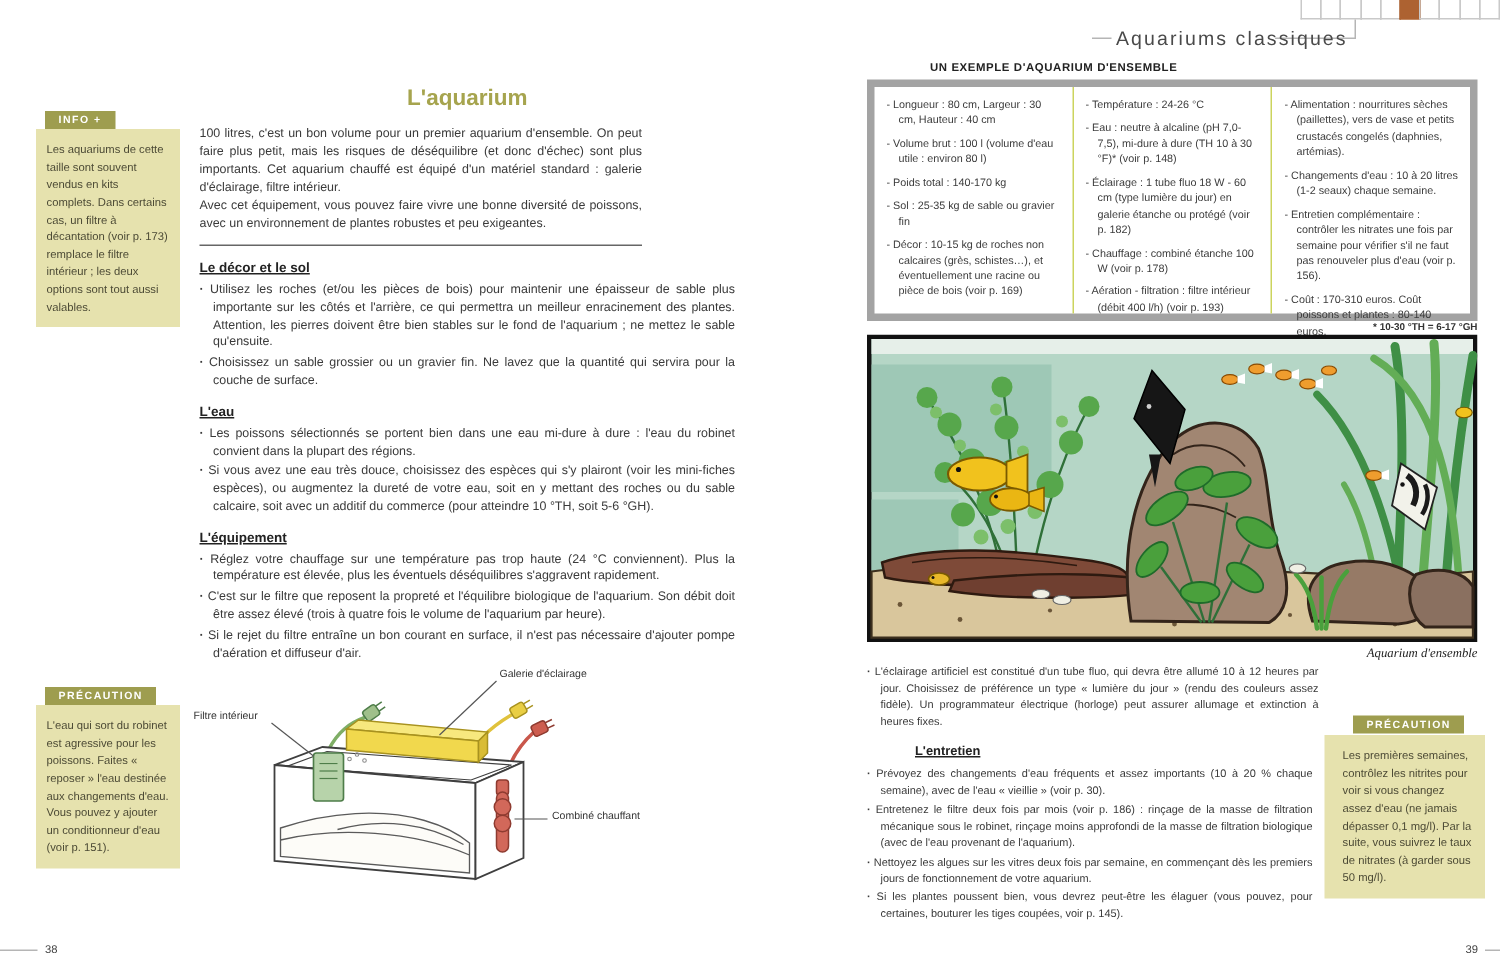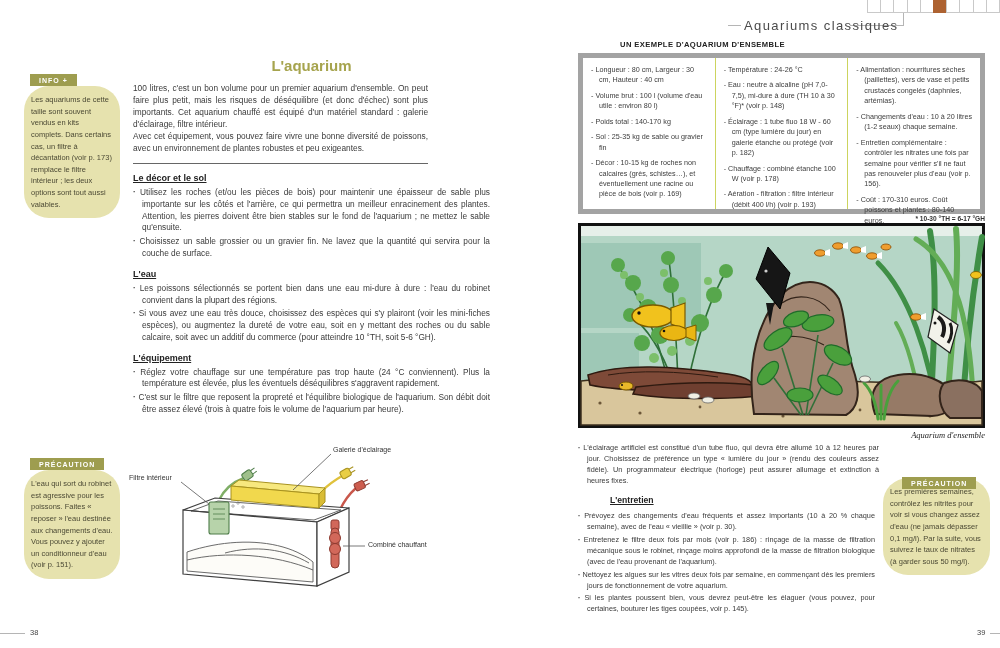--- a/index.html
+++ b/index.html
@@ -2,21 +2,21 @@
 <html lang="fr"><head>
 <meta charset="utf-8">
 <style>
   html,body{margin:0;padding:0;background:#e9e9e9;}
   #spread{position:relative;width:1000px;height:648px;background:#ffffff;overflow:hidden;
           font-family:"Liberation Sans","DejaVu Sans",sans-serif;color:#3a3a3a;}
   
   .abs{position:absolute;}
   .olive-label{background:#9e9d4f;color:#fff;font-size:7px;font-weight:bold;
                letter-spacing:1px;padding:3px 9px 2px 9px;display:inline-block;}
-  .beige-box{background:#e6e2ae;padding:8px 7px;font-size:7.5px;line-height:1.55;color:#4c4a35;border-radius:25px;}
+  .beige-box{background:#e6e2ae;padding:8px 7px;font-size:7.5px;line-height:1.55;color:#4c4a35;}
   .bul{padding-left:9px;text-indent:-9px;text-align:justify;margin:0 0 2px 0;}
   .bul::before{content:"· ";font-weight:bold;}
   .spec-item{padding-left:8px;text-indent:-8px;margin:0 0 5px 0;}
   .spec-item::before{content:"- ";}
   .sec-head{font-weight:bold;font-size:9px;text-decoration:underline;color:#222;margin:9px 0 4px 0;}
   
   #left-col{left:133px;top:57px;width:357px;}
   #left-title{color:#a6a44e;font-size:15px;font-weight:bold;margin:0 0 8px 0;text-align:center;}
   .intro-p{width:295px;font-size:8.3px;line-height:1.45;text-align:justify;margin:0;}
   #intro-divider{width:295px;border-top:1px solid #666;margin:9px 0 2px 0;}
@@ -36,21 +36,21 @@
   #spec-footnote{left:578px;top:215px;width:407px;text-align:right;font-size:6.6px;font-weight:bold;color:#333;}
   #illu-caption{left:578px;top:430px;width:407px;text-align:right;
                 font-family:"Liberation Serif","DejaVu Serif",serif;font-style:italic;font-size:8.5px;color:#222;}
   #lighting-bullet{left:578px;top:443px;width:292px;font-size:7.3px;line-height:1.5;}
   #entretien{left:578px;top:494px;width:297px;font-size:7.3px;line-height:1.5;}
   #entretien .sec-head{font-size:8.6px;margin:0 0 4px 0;padding-left:32px;}
   
   .side-label{z-index:2;}
   #info-box{left:24px;top:86px;width:96px;box-sizing:border-box;}
   #prec-left{left:24px;top:470px;width:96px;box-sizing:border-box;}
-  #prec-right{left:883px;top:478px;width:107px;box-sizing:border-box;}
+  #prec-right{left:883px;top:490px;width:107px;box-sizing:border-box;padding-left:12px;}
   
   #diagram{left:125px;top:446px;width:420px;height:172px;}
   .diag-label{position:absolute;font-size:7px;color:#333;white-space:nowrap;}
   
   .pageno{font-size:7.5px;color:#444;}
 </style>
 </head>
 <body>
 
 <div id="spread">
@@ -92,20 +92,21 @@
     <p class="bul body-txt">Utilisez les roches (et/ou les pièces de bois) pour maintenir une épaisseur de sable plus importante sur les côtés et l'arrière, ce qui permettra un meilleur enracinement des plantes. Attention, les pierres doivent être bien stables sur le fond de l'aquarium ; ne mettez le sable qu'ensuite.</p>
     <p class="bul body-txt">Choisissez un sable grossier ou un gravier fin. Ne lavez que la quantité qui servira pour la couche de surface.</p>
 
     <div class="sec-head">L'eau</div>
     <p class="bul body-txt">Les poissons sélectionnés se portent bien dans une eau mi-dure à dure : l'eau du robinet convient dans la plupart des régions.</p>
     <p class="bul body-txt">Si vous avez une eau très douce, choisissez des espèces qui s'y plairont (voir les mini-fiches espèces), ou augmentez la dureté de votre eau, soit en y mettant des roches ou du sable calcaire, soit avec un additif du commerce (pour atteindre 10 °TH, soit 5-6 °GH).</p>
 
     <div class="sec-head">L'équipement</div>
     <p class="bul body-txt">Réglez votre chauffage sur une température pas trop haute (24 °C conviennent). Plus la température est élevée, plus les éventuels déséquilibres s'aggravent rapidement.</p>
     <p class="bul body-txt">C'est sur le filtre que reposent la propreté et l'équilibre biologique de l'aquarium. Son débit doit être assez élevé (trois à quatre fois le volume de l'aquarium par heure).</p>
+    <p class="bul body-txt">Si le rejet du filtre entraîne un bon courant en surface, il n'est pas nécessaire d'ajouter pompe d'aération et diffuseur d'air.</p>
   </div>
 
   <div id="diagram" class="abs">
     <svg width="420" height="172" viewBox="0 0 420 172">
 
       <g stroke="#7fae66" stroke-width="2.4" fill="none">
         <path d="M94,54 C100,42 108,36 119,32"></path>
       </g>
       <g transform="translate(120,31) rotate(-35)">
         <rect x="-2" y="-4" width="10" height="8" rx="2" fill="#9fc08b" stroke="#4e7d49"></rect>

